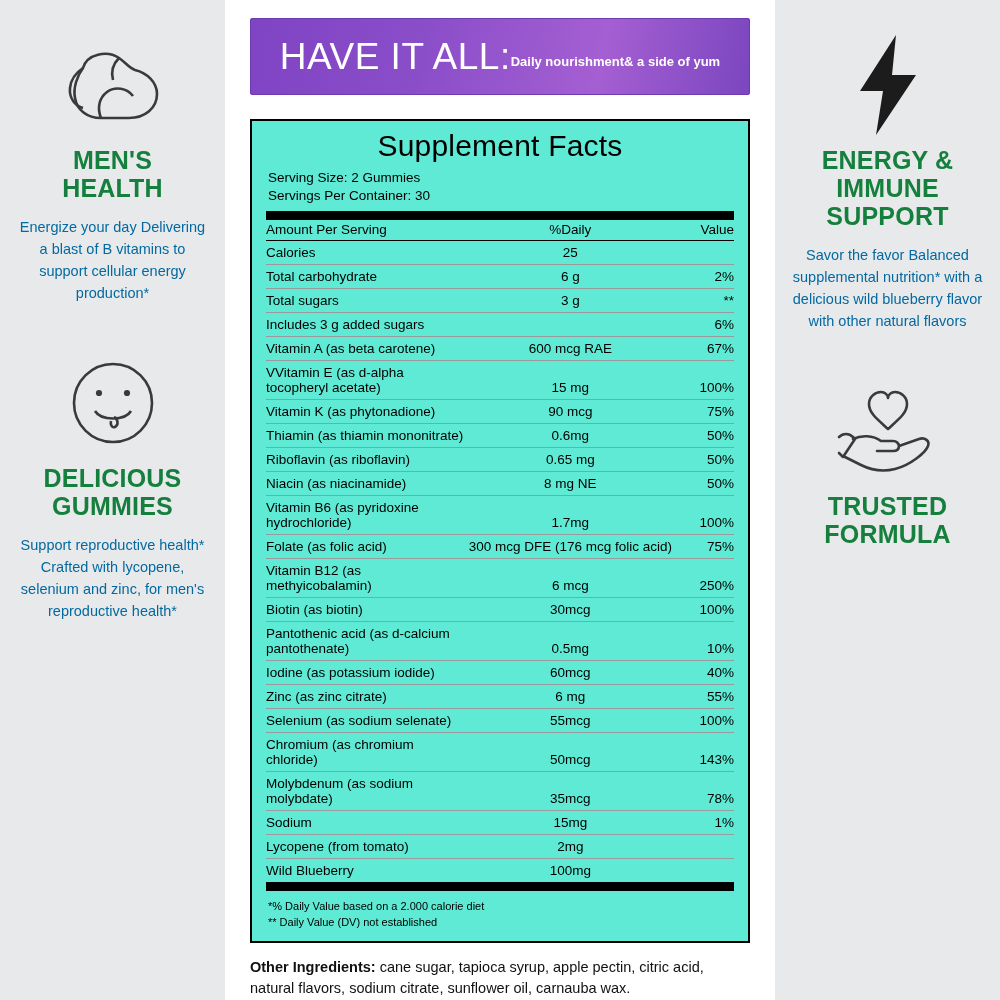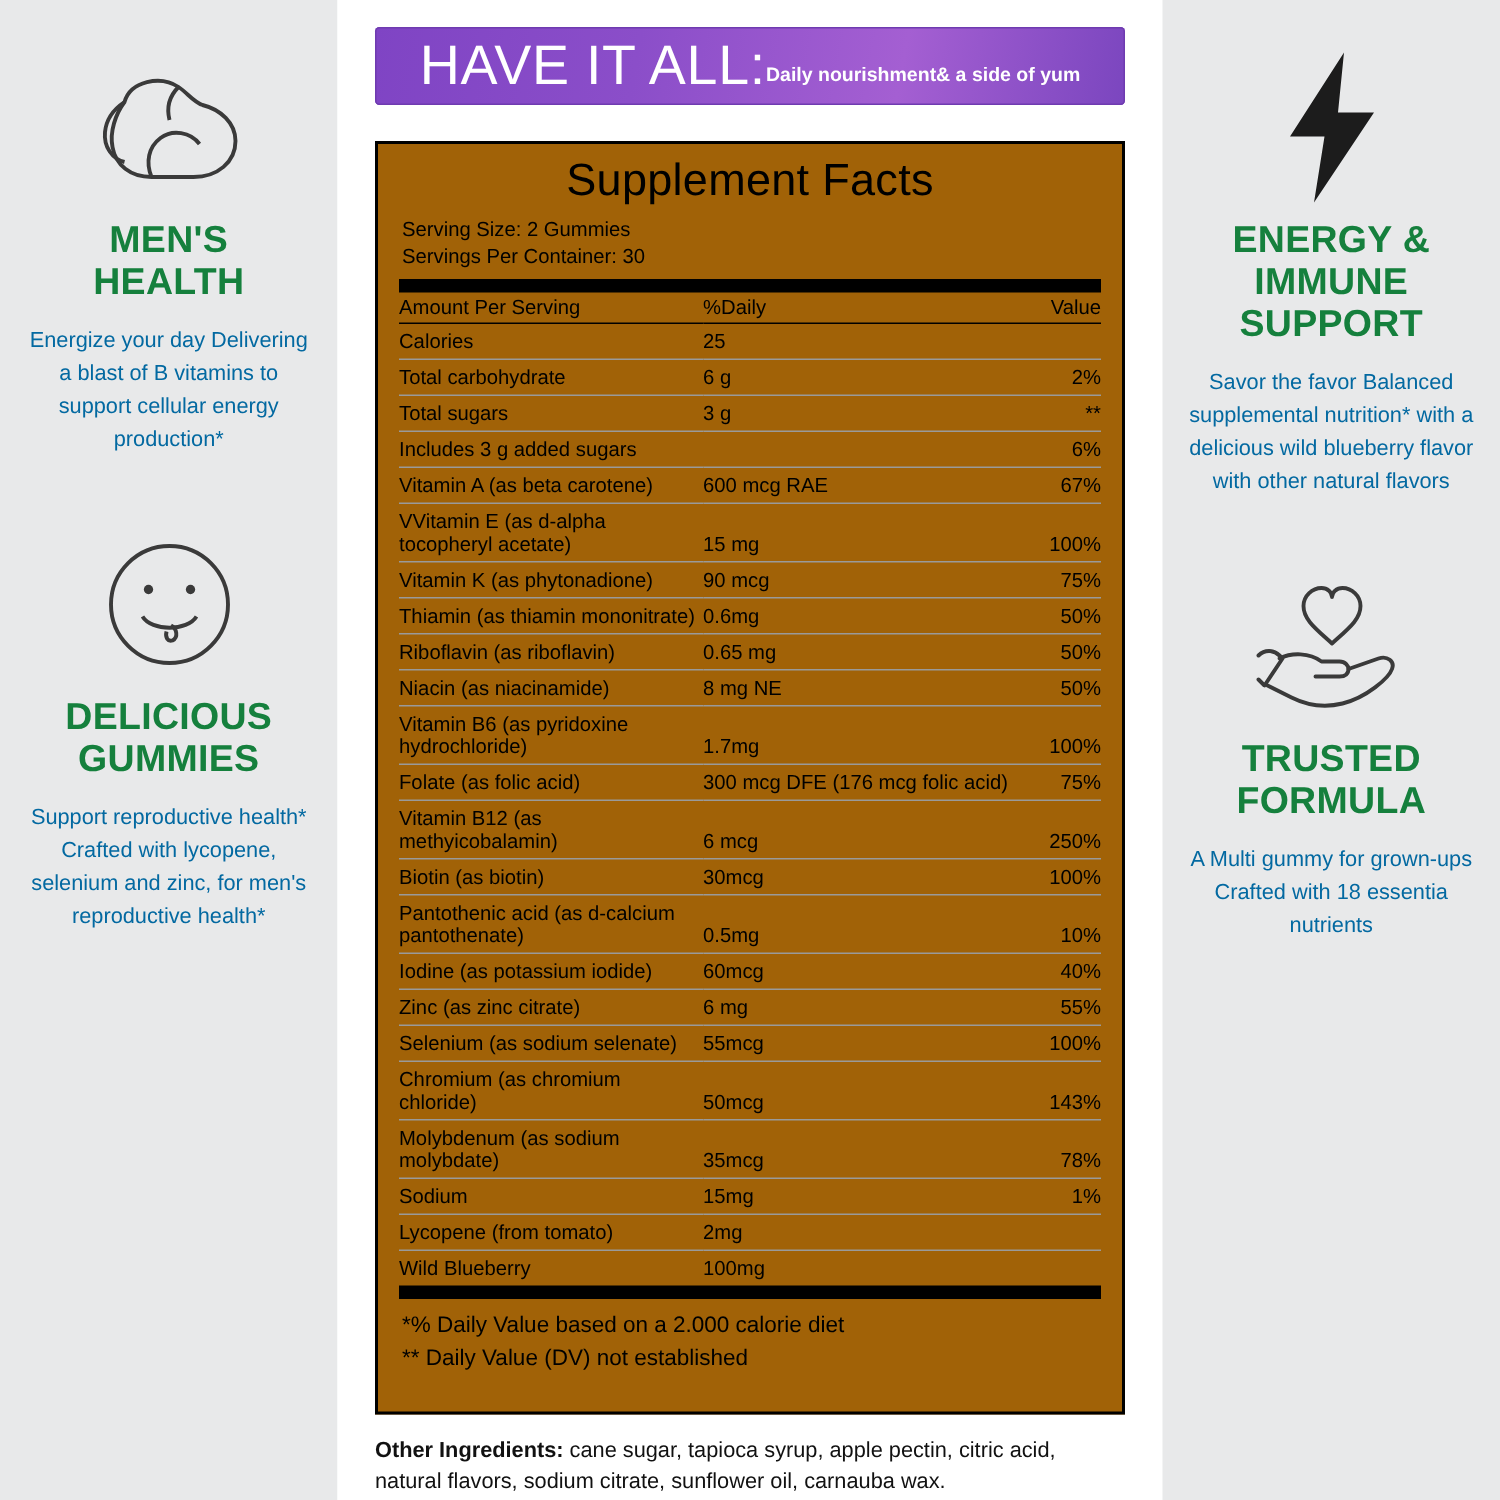--- a/index.html
+++ b/index.html
@@ -79,22 +79,22 @@
   }
   .banner-sub {
     font-size: 13px;
     font-weight: bold;
     margin-top: 10px;
   }
   
   .facts {
     margin-top: 24px;
     border: 2px solid #000;
-    padding: 8px 14px 23px 14px;
-    background: #a16207;
+    padding: 8px 14px 10px 14px;
+    background: #5eead4;
   }
   .facts-title {
     text-align: center;
     font-size: 30px;
     font-weight: normal;
     letter-spacing: 0.2px;
     margin-bottom: 6px;
   }
   .serving-line {
     font-size: 13.5px;
@@ -113,24 +113,24 @@
     padding: 4px 0 4px 0;
     vertical-align: bottom;
   }
   table.nutri tr.head td {
     border-bottom: 1px solid #000;
     padding-top: 2px;
     padding-bottom: 3px;
   }
   table.nutri tr:last-child td { border-bottom: none; }
   td.name { text-align: left; padding-left: 2px; }
-  td.amt  { text-align: left; padding-right: 16px; white-space: nowrap; }
+  td.amt  { text-align: center; padding-right: 16px; white-space: nowrap; }
   td.dv   { text-align: right; padding-right: 3px; width: 62px; white-space: nowrap; }
   .footnotes {
-    font-size: 15px;
+    font-size: 11px;
     line-height: 1.5;
     padding: 7px 0 0 2px;
   }
   .other-ing {
     margin-top: 14px;
     font-size: 14.5px;
     line-height: 1.5;
     color: #111;
   }
   .other-ing b { font-weight: bold; }
@@ -351,18 +351,17 @@
           <path d="M55 42 C44 32, 36 26, 36 17 C36 10, 42 5, 48 5 C52 5, 55 8, 55 11 C55 8, 58 5, 62 5 C68 5, 74 10, 74 17 C74 26, 66 32, 55 42 Z"></path>
           <path d="M20 52 C28 48, 40 48, 48 54 L60 54 C64 54, 66 57, 66 59 C66 62, 64 64, 60 64 L44 64"></path>
           <path d="M66 59 L86 52 C92 50, 97 54, 95 59 C93 65, 78 78, 62 82 C50 85, 38 83, 28 78 L12 70"></path>
           <path d="M6 50 C10 46, 16 46, 20 50 L22 52 L10 70 L6 66"></path>
         </svg>
       </div>
       <div class="feature-title">
         <div>TRUSTED</div>
         <div>FORMULA</div>
       </div>
-      <div class="feature-body">A Multi gummy for grown-ups Crafted with 18 essentia nutrients</div>
     </div>
 
   </div>
 
 </div>
 
 </body></html>

